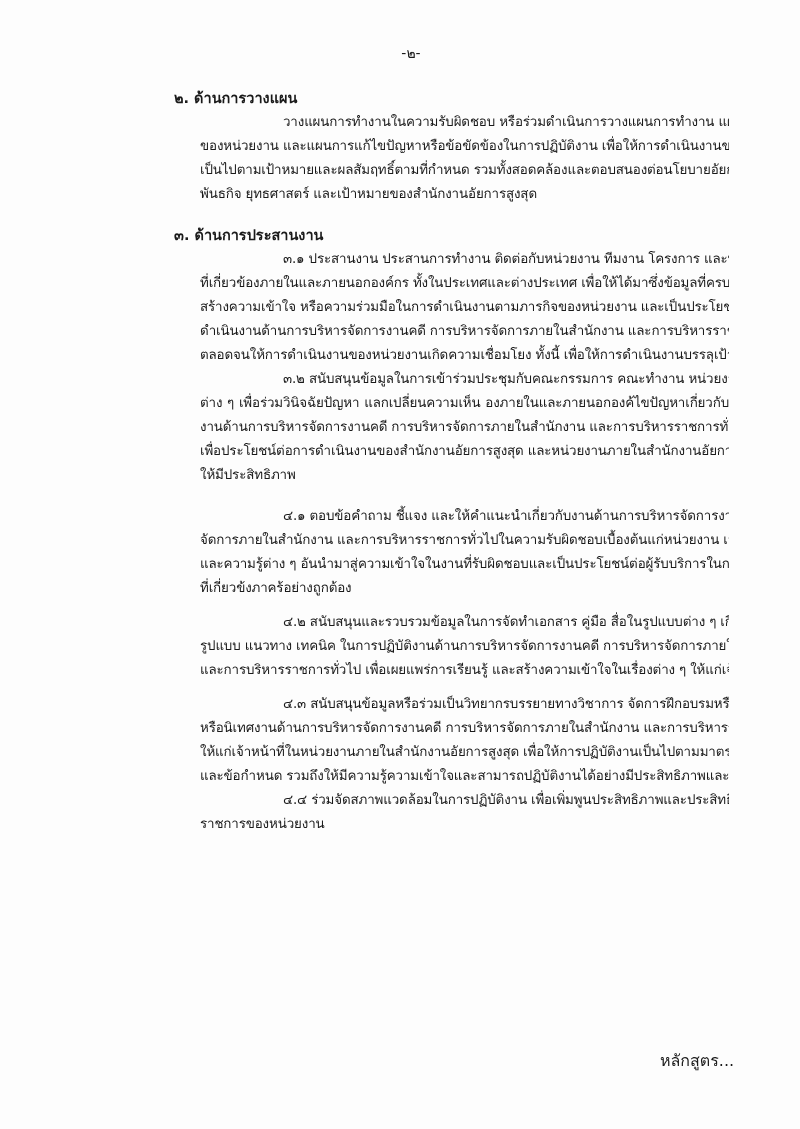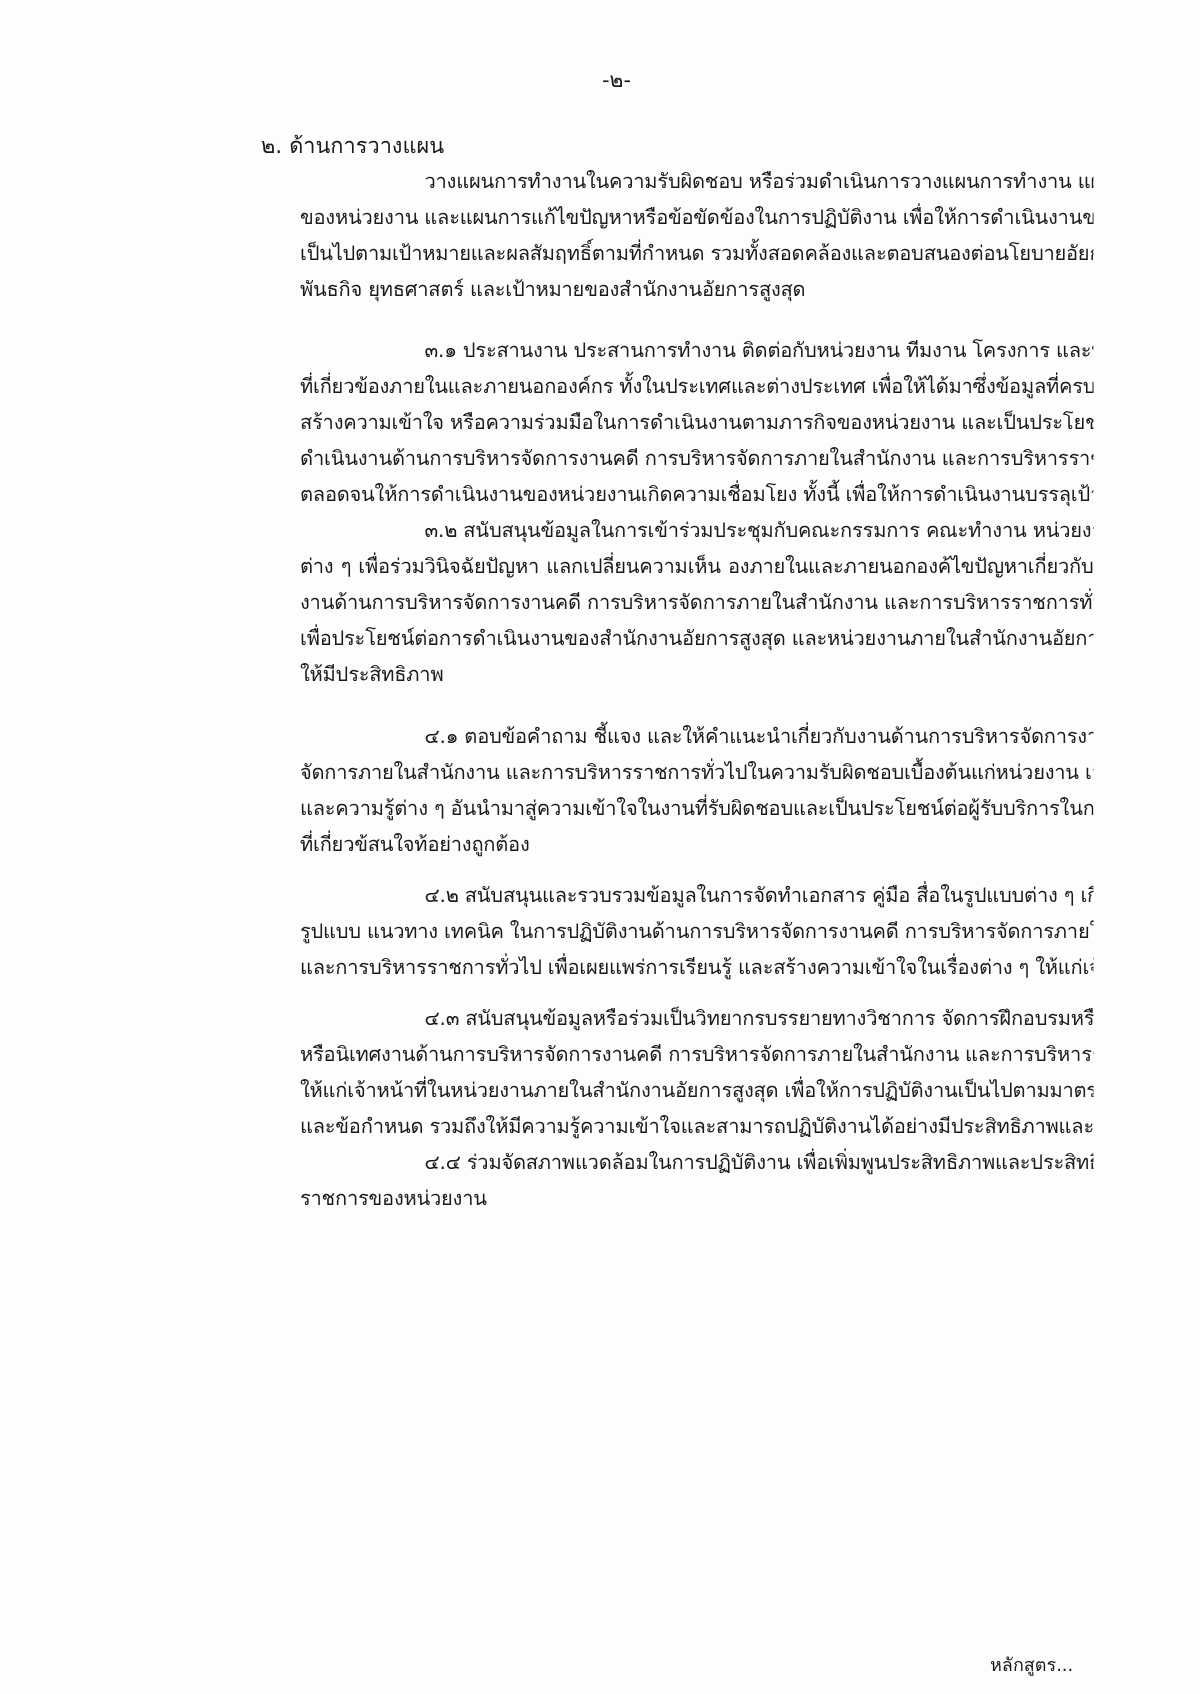--- a/index.html
+++ b/index.html
@@ -33,21 +33,21 @@
       box-sizing: border-box;
     }
     .content {
       position: absolute;
       left: 117px;
       top: 86px;
       width: 612px;
     }
     .heading {
       font-size: 14.5px;
-      font-weight: normal;
+      font-weight: bold;
       line-height: 24px;
       margin: 0 0 0 57px;
       white-space: nowrap;
     }
     .para {
       font-size: 13.4px;
       line-height: 24px;
       margin: 0;
       text-align: justify;
       text-align-last: left;
@@ -62,22 +62,22 @@
       text-align-last: justify;
       height: 24px;
     }
     .line.first { padding-left: 83px; }
     .line.last { text-align-last: left; }
     .section { margin: 0; }
     .gap-sec { height: 17px; }
     .footer-cont {
       position: absolute;
       left: 660px;
-      top: 1100px;
-      font-size: 12px;
+      top: 1048px;
+      font-size: 16px;
       white-space: nowrap;
     }
   </style>
 </head>
 <body>
 
 <div class="page">
 
   <div class="page-number">-๒-</div>
 
@@ -89,20 +89,21 @@
         <span class="line first">วางแผนการทำงานในความรับผิดชอบ หรือร่วมดำเนินการวางแผนการทำงาน แผนงานหรือโครงการ</span>
         <span class="line">ของหน่วยงาน และแผนการแก้ไขปัญหาหรือข้อขัดข้องในการปฏิบัติงาน เพื่อให้การดำเนินงานของหน่วยงาน</span>
         <span class="line">เป็นไปตามเป้าหมายและผลสัมฤทธิ์ตามที่กำหนด รวมทั้งสอดคล้องและตอบสนองต่อนโยบายอัยการสูงสุด</span>
         <span class="line last">พันธกิจ ยุทธศาสตร์ และเป้าหมายของสำนักงานอัยการสูงสุด</span>
       </div>
     </section>
 
     <div class="gap-sec"></div>
 
     <section class="section">
+      <div class="heading">๓. ด้านการประสานงาน</div>
       <div class="para">
         <span class="line first">๓.๑ ประสานงาน ประสานการทำงาน ติดต่อกับหน่วยงาน  ทีมงาน โครงการ และบุคคล</span>
         <span class="line">ที่เกี่ยวข้องภายในและภายนอกองค์กร ทั้งในประเทศและต่างประเทศ เพื่อให้ได้มาซึ่งข้อมูลที่ครบถ้วน</span>
         <span class="line">สร้างความเข้าใจ หรือความร่วมมือในการดำเนินงานตามภารกิจของหน่วยงาน และเป็นประโยชน์ในการ</span>
         <span class="line">ดำเนินงานด้านการบริหารจัดการงานคดี การบริหารจัดการภายในสำนักงาน และการบริหารราชการทั่วไป</span>
         <span class="line">ตลอดจนให้การดำเนินงานของหน่วยงานเกิดความเชื่อมโยง ทั้งนี้ เพื่อให้การดำเนินงานบรรลุเป้าหมาย</span>
       </div>
       <div class="para">
         <span class="line first">๓.๒ สนับสนุนข้อมูลในการเข้าร่วมประชุมกับคณะกรรมการ คณะทำงาน หน่วยงาน หรือองค์กร</span>
         <span class="line">ต่าง ๆ เพื่อร่วมวินิจฉัยปัญหา แลกเปลี่ยนความเห็น องภายในและภายนอกองค้ไขปัญหาเกี่ยวกับ</span>
@@ -112,21 +113,21 @@
       </div>
     </section>
 
     <div class="gap-sec"></div>
 
     <section class="section">
       <div class="para">
         <span class="line first">๔.๑ ตอบข้อคำถาม ชี้แจง และให้คำแนะนำเกี่ยวกับงานด้านการบริหารจัดการงานคดี การบริหาร</span>
         <span class="line">จัดการภายในสำนักงาน และการบริหารราชการทั่วไปในความรับผิดชอบเบื้องต้นแก่หน่วยงาน เจ้าหน้าที่</span>
         <span class="line">และความรู้ต่าง ๆ อันนำมาสู่ความเข้าใจในงานที่รับผิดชอบและเป็นประโยชน์ต่อผู้รับบริการในการดำเนินการ</span>
-        <span class="line last">ที่เกี่ยวข้สนใจท้อย่างถูกต้อง</span>
+        <span class="line last">ที่เกี่ยวข้งภาคร้อย่างถูกต้อง</span>
       </div>
       <div class="para" style="margin-top:10px;">
         <span class="line first">๔.๒ สนับสนุนและรวบรวมข้อมูลในการจัดทำเอกสาร คู่มือ สื่อในรูปแบบต่าง ๆ เกี่ยวกับความรู้</span>
         <span class="line">รูปแบบ แนวทาง เทคนิค ในการปฏิบัติงานด้านการบริหารจัดการงานคดี การบริหารจัดการภายในสำนักงาน</span>
         <span class="line">และการบริหารราชการทั่วไป เพื่อเผยแพร่การเรียนรู้ และสร้างความเข้าใจในเรื่องต่าง ๆ ให้แก่เจ้าหน้าที่</span>
       </div>
       <div class="para" style="margin-top:10px;">
         <span class="line first">๔.๓ สนับสนุนข้อมูลหรือร่วมเป็นวิทยากรบรรยายทางวิชาการ จัดการฝึกอบรมหรือถ่ายทอดความรู้</span>
         <span class="line">หรือนิเทศงานด้านการบริหารจัดการงานคดี การบริหารจัดการภายในสำนักงาน และการบริหารราชการทั่วไป</span>
         <span class="line">ให้แก่เจ้าหน้าที่ในหน่วยงานภายในสำนักงานอัยการสูงสุด เพื่อให้การปฏิบัติงานเป็นไปตามมาตรฐาน</span>

